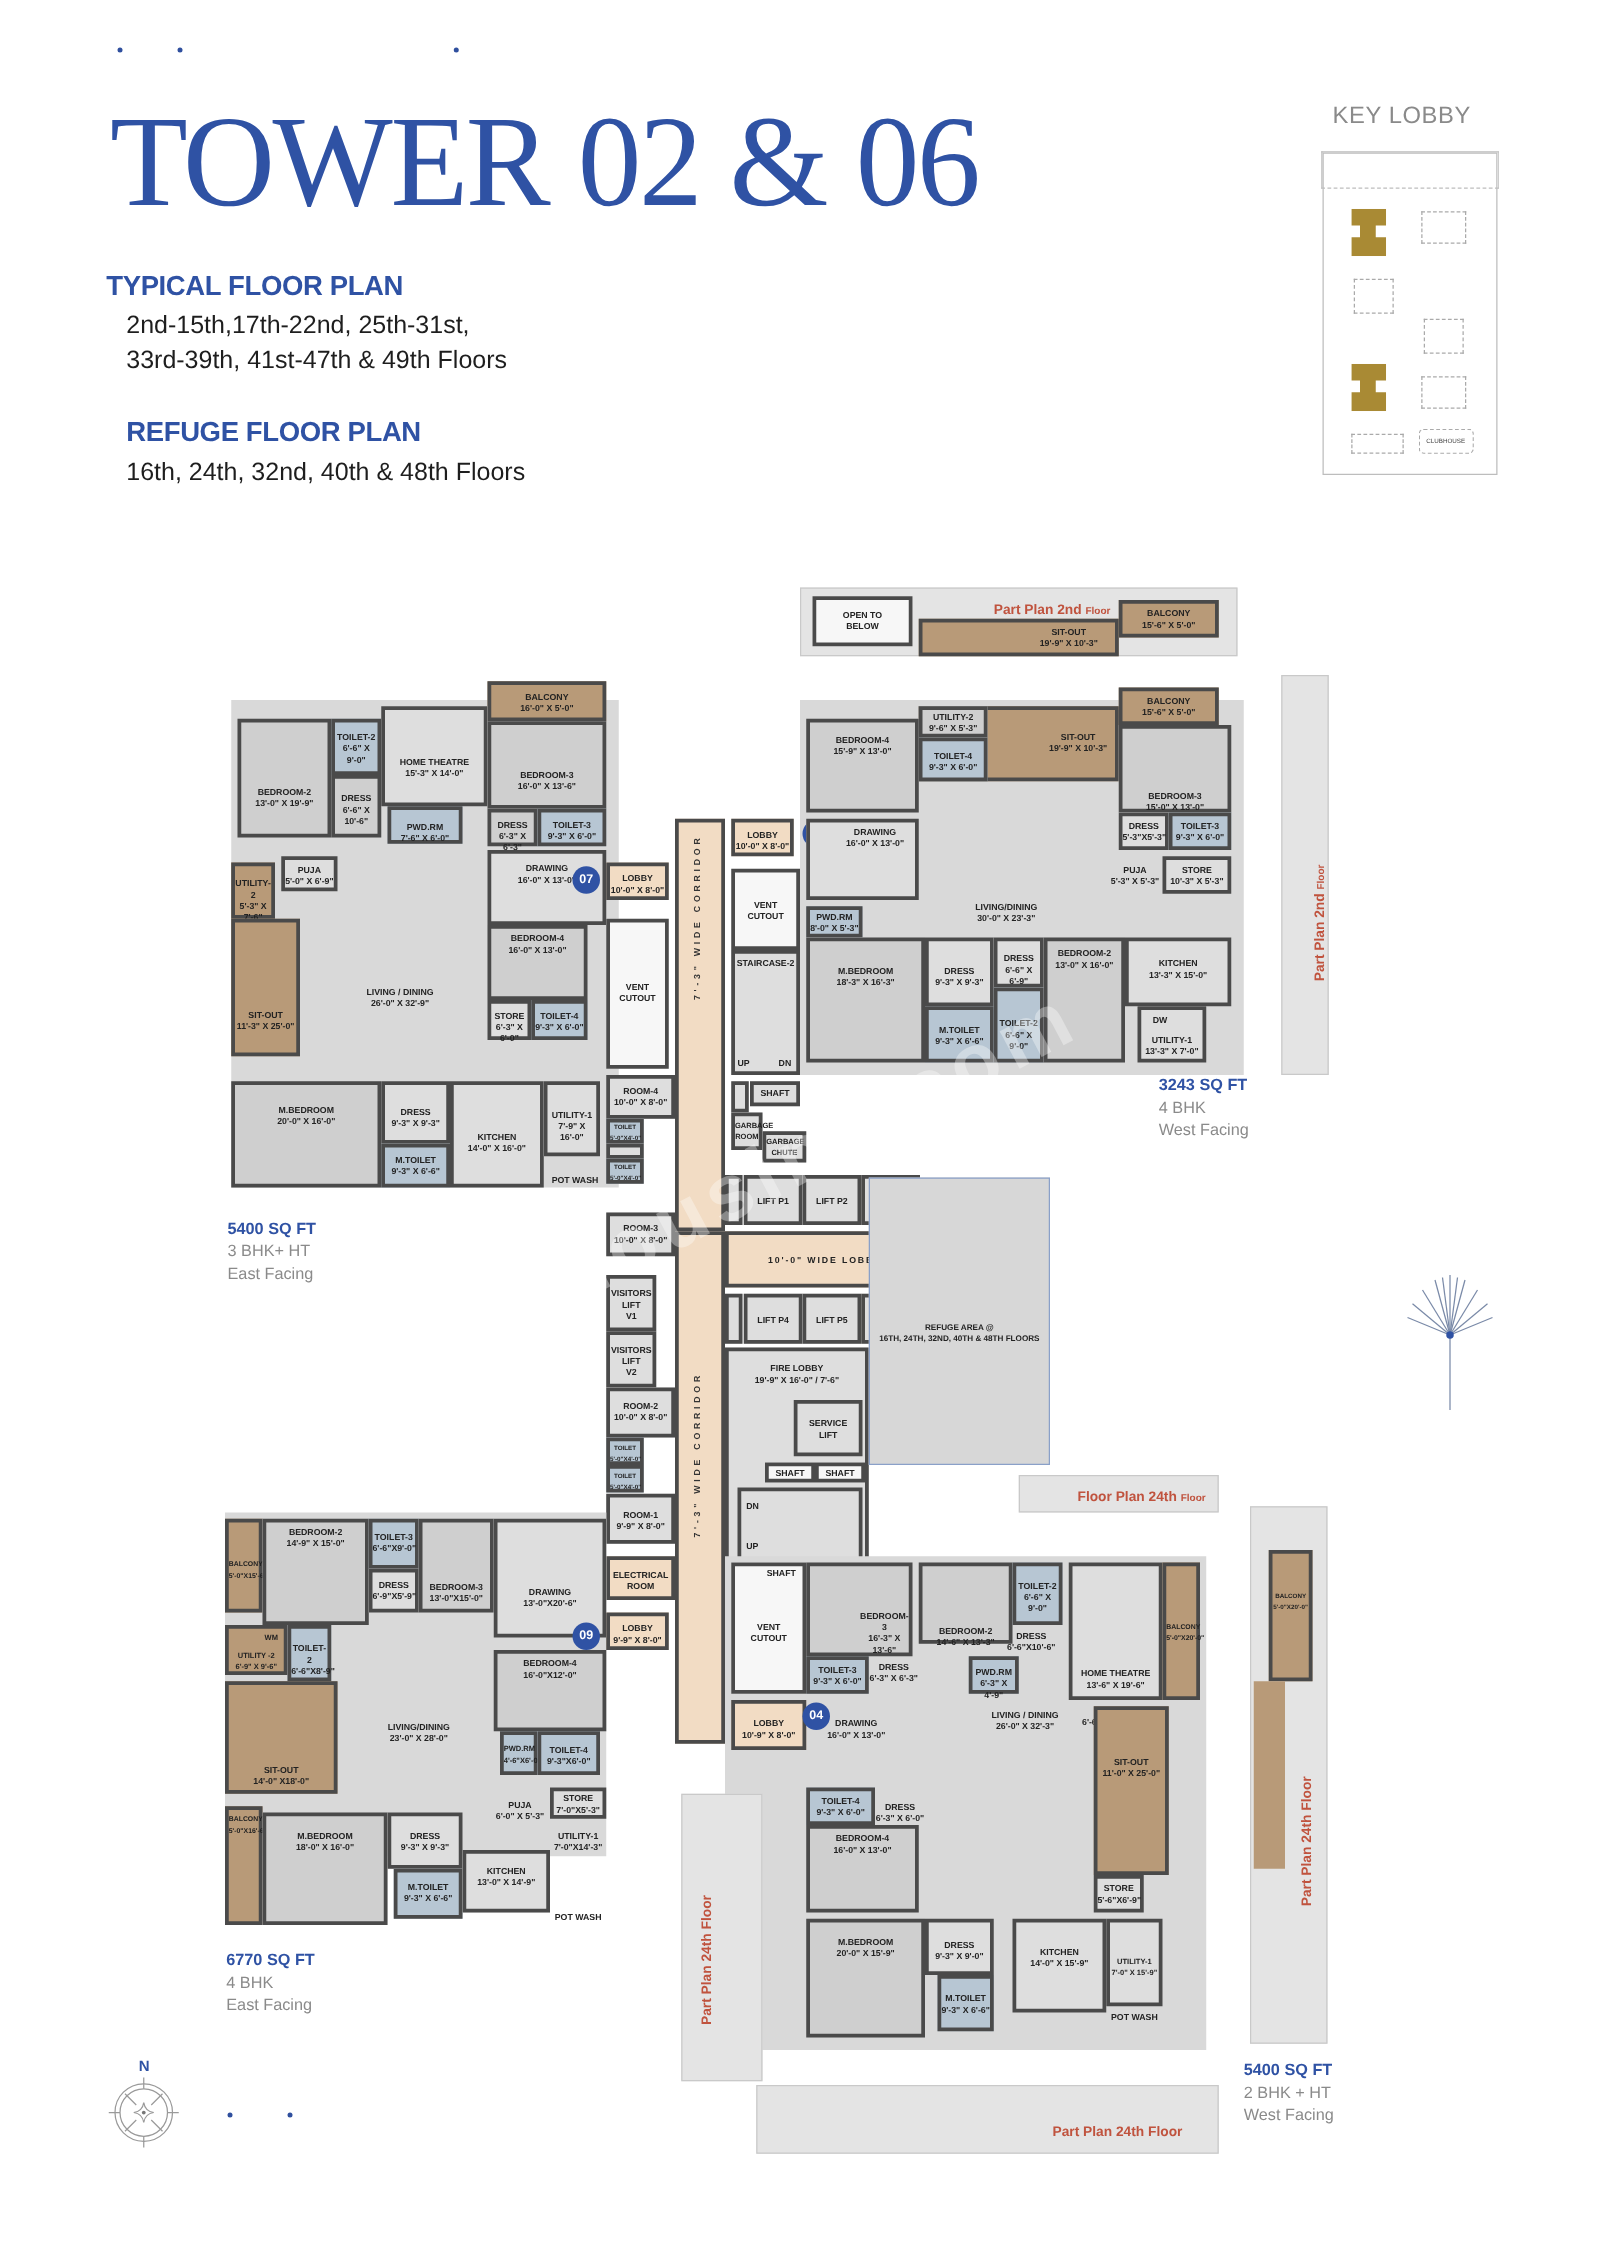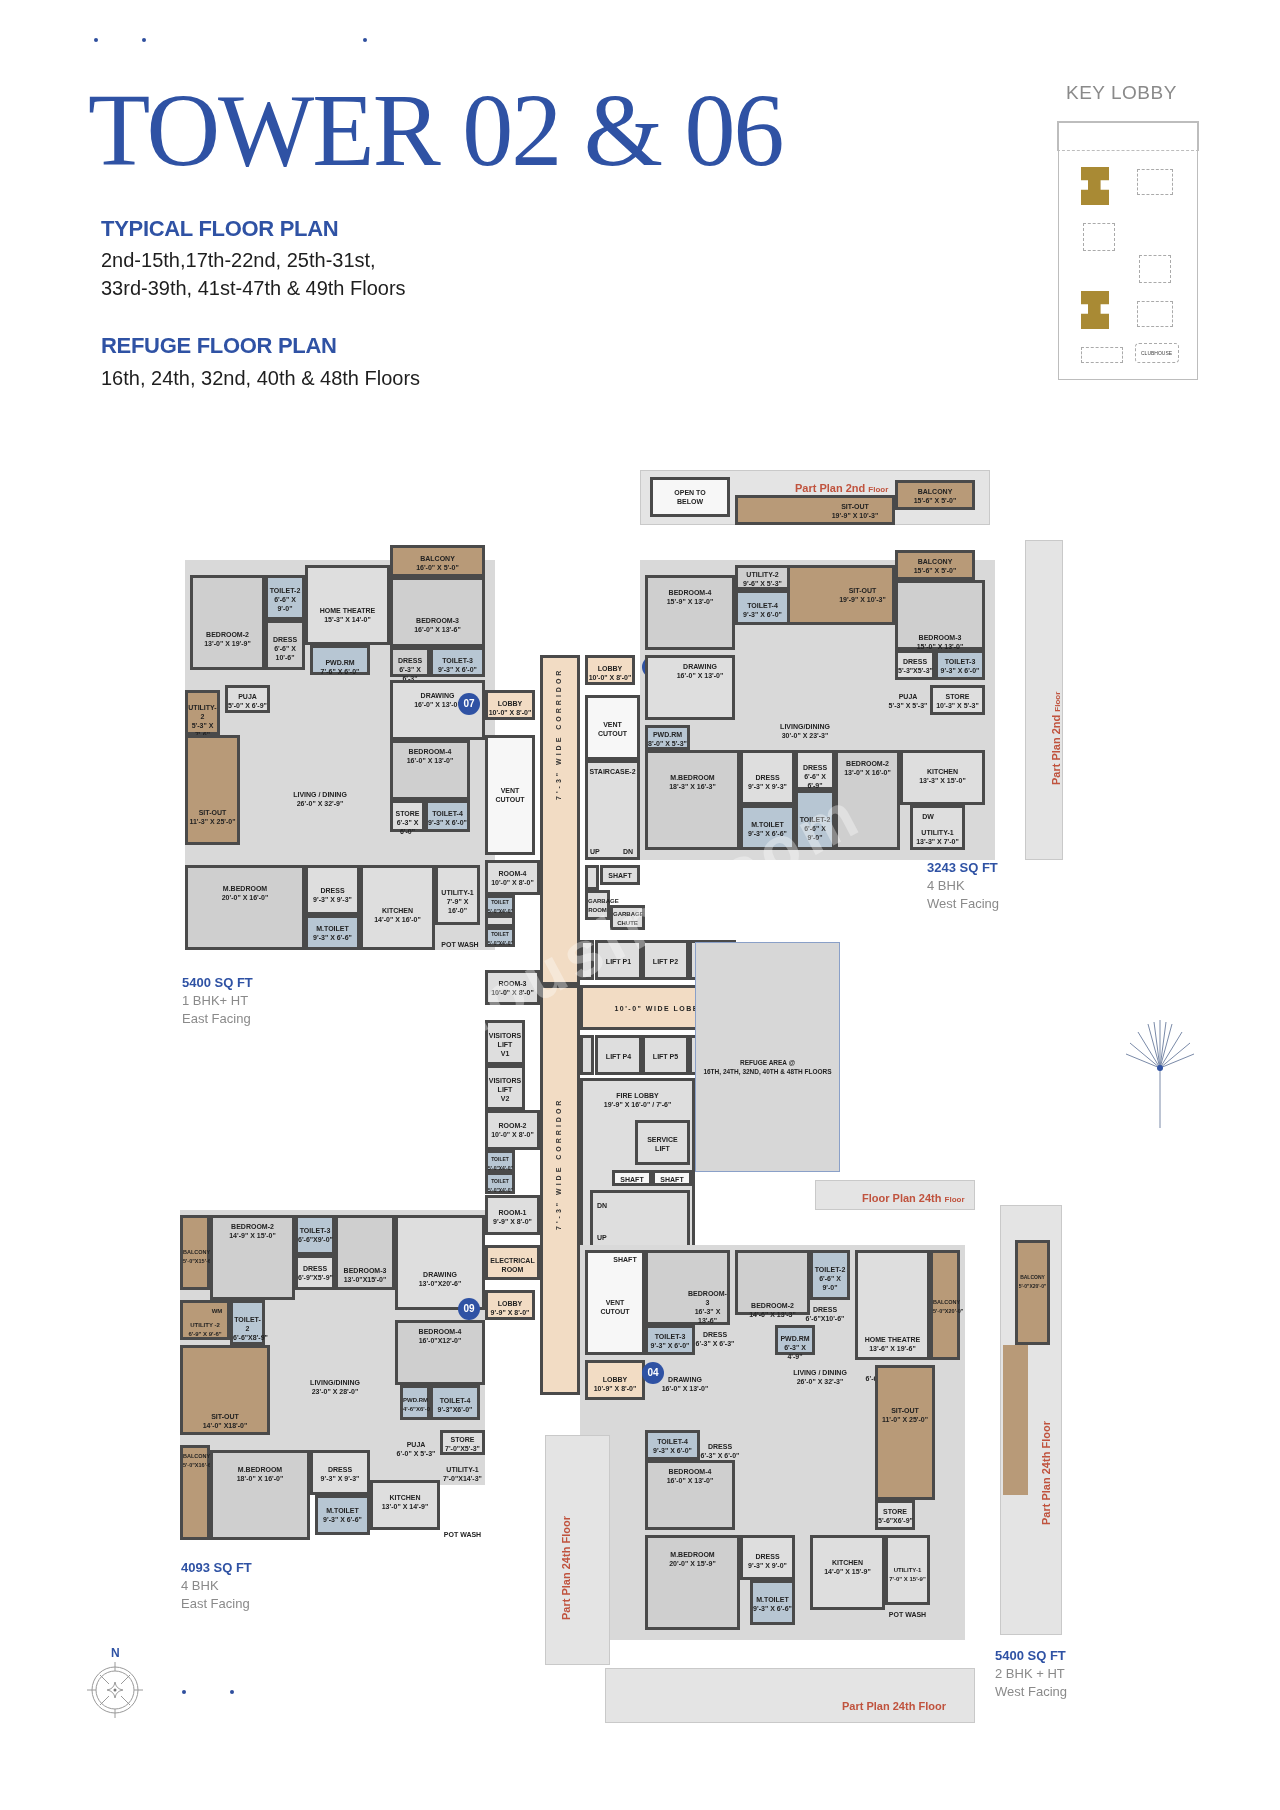--- a/index.html
+++ b/index.html
@@ -33,21 +33,21 @@
 .watermark{position:absolute;font-size:64px;color:rgba(255,255,255,0.35);font-weight:bold;transform:rotate(-28deg);white-space:nowrap;letter-spacing:6px}
 </style>
 </head>
 <body>
 
 <div class="dot" style="left:94px;top:38px"></div>
 <div class="dot" style="left:142px;top:38px"></div>
 <div class="dot" style="left:363px;top:38px"></div>
 
 <div class="title">TOWER 02 &amp; 06</div>
-<div class="subhead" style="left:101px;top:216px">TYPICAL FLOOR PLAN</div>
+<div class="subhead" style="left:85px;top:216px">TYPICAL FLOOR PLAN</div>
 <div class="subtext" style="left:101px;top:246px">2nd-15th,17th-22nd, 25th-31st,</div>
 <div class="subtext" style="left:101px;top:274px">33rd-39th, 41st-47th &amp; 49th Floors</div>
 <div class="subhead" style="left:101px;top:333px">REFUGE FLOOR PLAN</div>
 <div class="subtext" style="left:101px;top:364px">16th, 24th, 32nd, 40th &amp; 48th Floors</div>
 
 <div class="keyplan-label">KEY LOBBY</div>
 <div class="keyplan">
   <div class="kp-road"></div>
   <div class="kp-tower" style="left:22px;top:44px;width:28px;height:38px;clip-path:polygon(0 0,100% 0,100% 35%,70% 35%,70% 60%,100% 60%,100% 100%,0 100%,0 60%,25% 60%,25% 35%,0 35%)"></div>
   <div class="kp-tower" style="left:22px;top:168px;width:28px;height:38px;clip-path:polygon(0 0,100% 0,100% 35%,70% 35%,70% 60%,100% 60%,100% 100%,0 100%,0 60%,25% 60%,25% 35%,0 35%)"></div>
@@ -153,21 +153,21 @@
     <div class="rl" style="left:0;right:0;top:6px">LOBBY
 10'-0" X 8'-0"</div>
   </div>
 <div class="badge" style="left:458px;top:693px">07</div>
 <div class="room white" style="left:485px;top:735px;width:50px;height:120px">
     <div class="rl" style="left:0;right:0;top:48px">VENT
 CUTOUT</div>
   </div>
 
 <div class="unit-area" style="left:182px;top:975px">5400 SQ FT</div>
-<div class="unit-type" style="left:182px;top:993px">1 BHK+ HT</div>
+<div class="unit-type" style="left:182px;top:993px">3 BHK+ HT</div>
 <div class="unit-face" style="left:182px;top:1011px">East Facing</div>
 
 <div class="partplan" style="left:640px;top:470px;width:350px;height:55px"></div>
 <div class="room white" style="left:650px;top:477px;width:80px;height:40px">
     <div class="rl" style="left:0;right:0;top:8px">OPEN TO
 BELOW</div>
   </div>
 <div class="room wood" style="left:735px;top:495px;width:160px;height:30px">
     <div class="rl" style="left:80px;right:0;top:4px">SIT-OUT
 19'-9" X 10'-3"</div>
@@ -475,21 +475,21 @@
 <div class="room tile" style="left:315px;top:1495px;width:55px;height:40px">
     <div class="rl" style="left:0;right:0;top:8px">M.TOILET
 9'-3" X 6'-6"</div>
   </div>
 <div class="room lightg" style="left:370px;top:1480px;width:70px;height:50px">
     <div class="rl" style="left:0;right:0;top:10px">KITCHEN
 13'-0" X 14'-9"</div>
   </div>
 <div class="rl" style="left:440px;top:1530px;width:45px">POT WASH</div>
 
-<div class="unit-area" style="left:181px;top:1560px">4093 SQ FT</div>
+<div class="unit-area" style="left:181px;top:1560px">6770 SQ FT</div>
 <div class="unit-type" style="left:181px;top:1578px">4 BHK</div>
 <div class="unit-face" style="left:181px;top:1596px">East Facing</div>
 
 <div class="partplan" style="left:815px;top:1180px;width:160px;height:30px"></div>
 <div class="pp-label" style="left:862px;top:1192px"><span>Floor Plan 24th</span> <span style="font-size:8px">Floor</span></div>
 
 <div class="plan" style="left:580px;top:1245px;width:385px;height:395px"></div>
 <div class="room white" style="left:585px;top:1250px;width:60px;height:105px">
     <div class="rl" style="left:0;right:0;top:45px">VENT
 CUTOUT</div>

